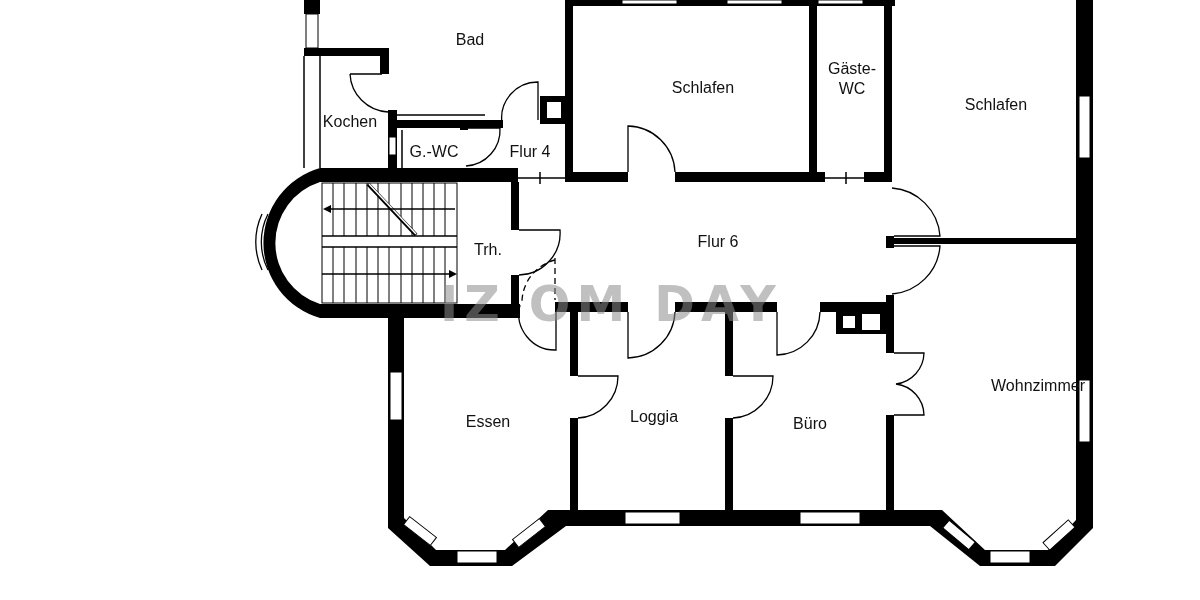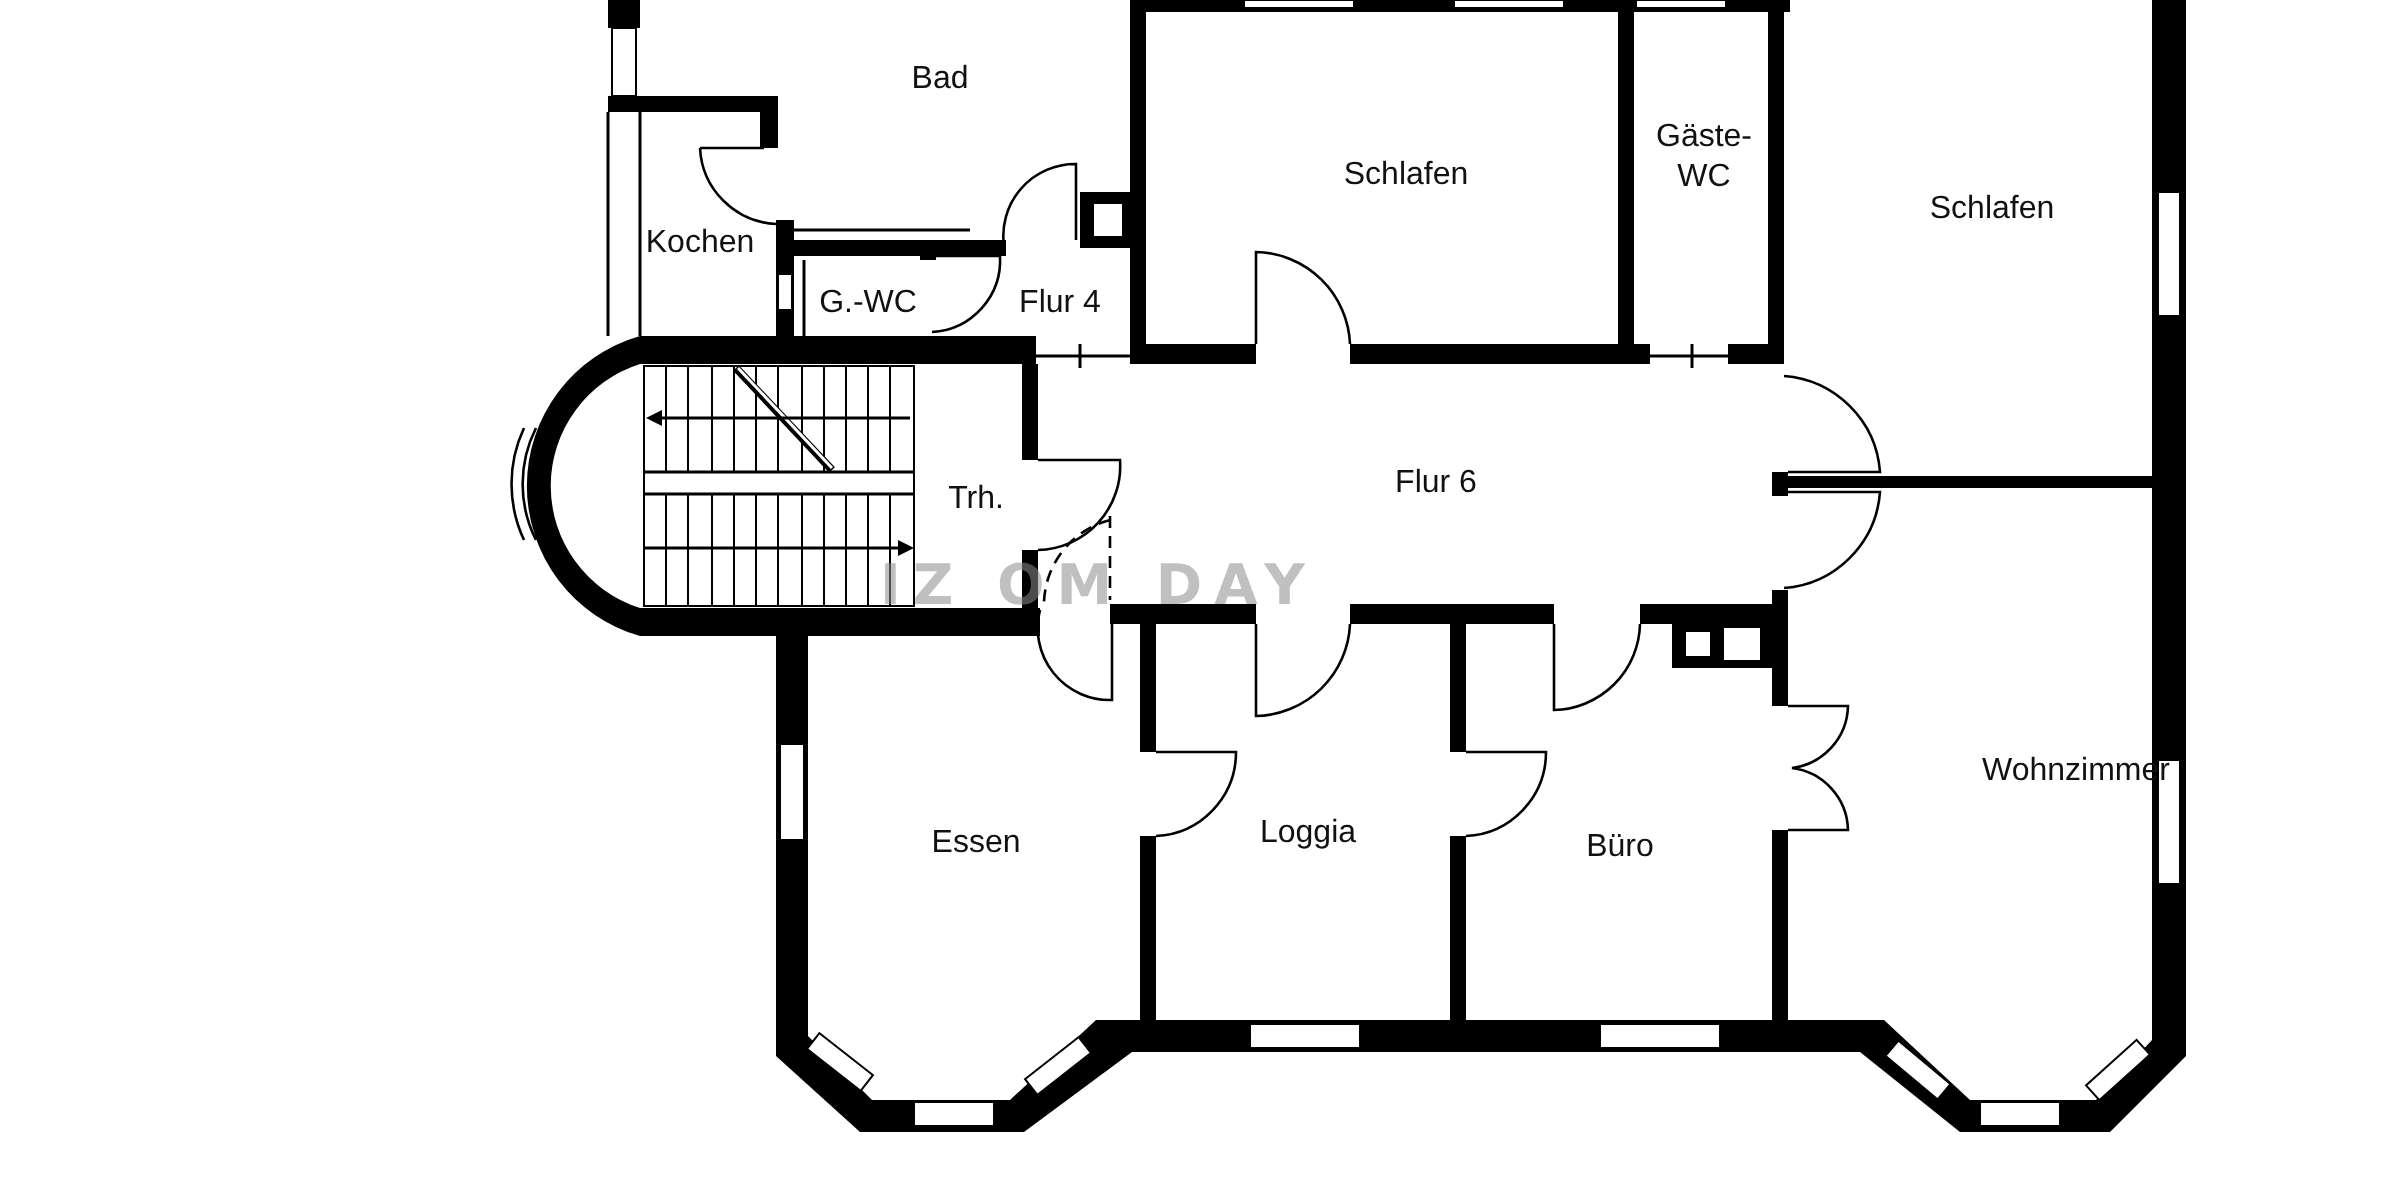--- a/index.html
+++ b/index.html
@@ -4,21 +4,21 @@
 <style>
   html, body { margin: 0; padding: 0; background: #ffffff; }
   body { width: 1200px; height: 600px; overflow: hidden; position: relative; }
   #plan { position: absolute; left: 0; top: 0; width: 1200px; height: 600px; }
   .wall { fill: #000; }
   .thin { stroke: #000; stroke-width: 1.5; fill: none; }
   .door { stroke: #000; stroke-width: 1.3; fill: none; }
   .dash { stroke: #000; stroke-width: 1.3; fill: none; stroke-dasharray: 6 4; }
   .win { fill: #fff; stroke: #000; stroke-width: 1; }
   .label { position: absolute; font-family: "Liberation Sans", "DejaVu Sans", sans-serif; font-size: 16px; color: #111; white-space: pre-line; text-align: center; line-height: 1.25; transform: translate(-50%, -50%); }
-  .watermark { position: absolute; left: 440px; top: 276px; font-family: "DejaVu Sans", sans-serif; font-size: 28px; font-weight: bold; color: rgba(140,140,140,0.55); letter-spacing: 6px; }
+  .watermark { position: absolute; left: 440px; top: 276px; font-family: "DejaVu Sans", sans-serif; font-size: 49px; font-weight: bold; color: rgba(140,140,140,0.55); letter-spacing: 6px; }
 </style>
 </head>
 <body>
 
 <svg id="plan" viewBox="0 0 1200 600" xmlns="http://www.w3.org/2000/svg">
 
   <rect class="wall" x="1076" y="0" width="17" height="520"></rect>
   <rect class="win" x="1079" y="96" width="11" height="62"></rect>
   <rect class="win" x="1079" y="380" width="11" height="62"></rect>
 

